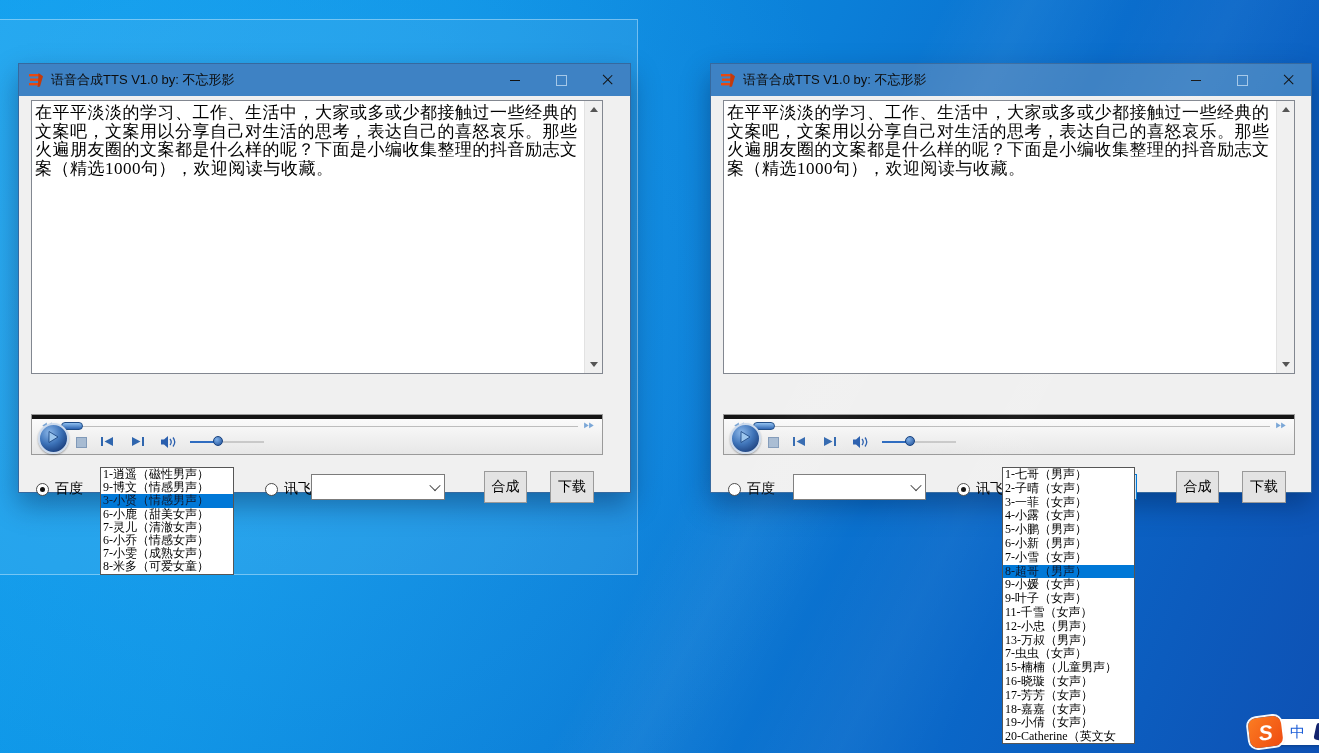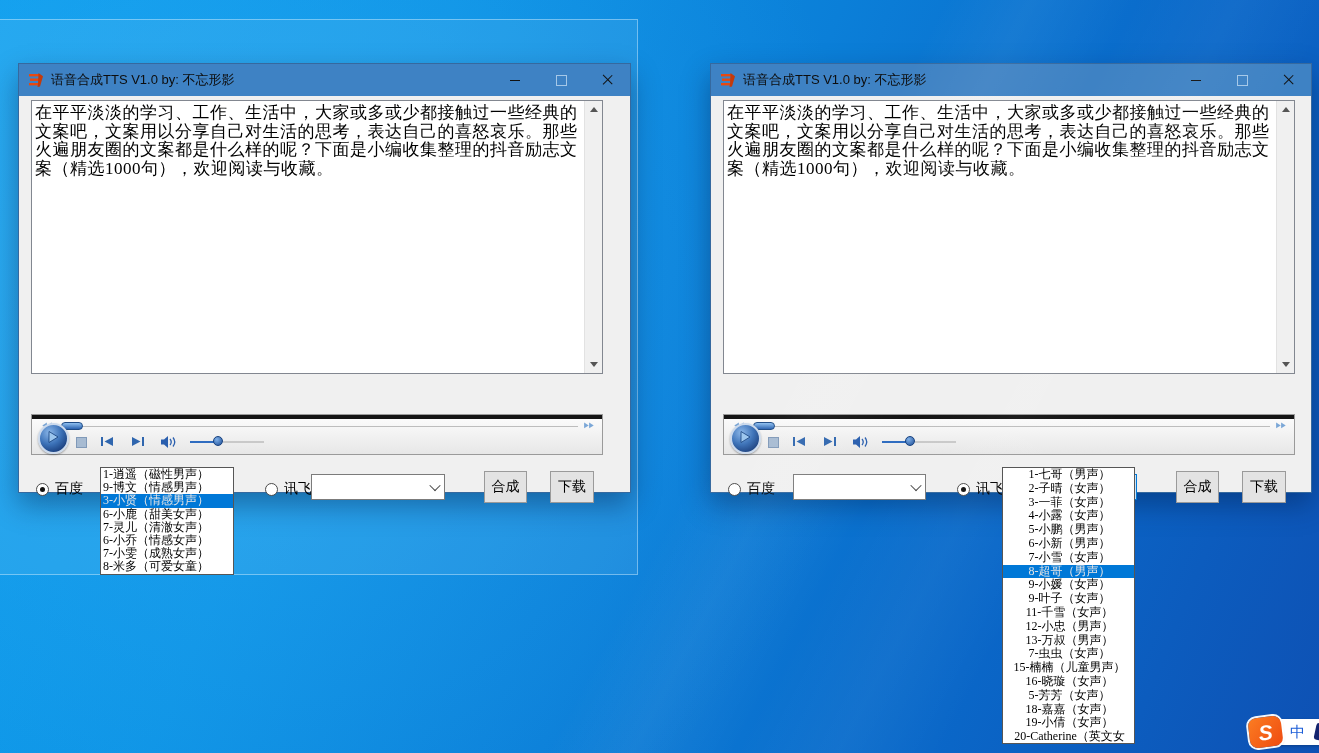--- a/index.html
+++ b/index.html
@@ -78,24 +78,24 @@
   .combo.focused .chev{border-color:#0b66b3;}
   .caret{position:absolute;left:4px;top:4px;width:1px;height:16px;background:#000;}
   .push-btn{position:absolute;top:375px;height:32px;background:#e3e3e3;border:1px solid #9a9a9a;
     box-sizing:border-box;display:flex;align-items:center;justify-content:center;
     font-family:"Liberation Serif","DejaVu Serif",serif;font-size:14px;color:#000;}
   .btn-synth{left:465px;width:43px;} .btn-down{left:531px;width:44px;}
   
   .dropdown{position:absolute;background:#fff;border:1px solid #565656;box-sizing:border-box;
     font-family:"Liberation Serif","DejaVu Serif",serif;font-size:12px;color:#000;z-index:30;}
   #dd-left{left:100px;top:467px;width:134px;}
-  #dd-right{left:1002px;top:467px;width:133px;height:277px;text-align:center;}
+  #dd-right{left:1002px;top:467px;width:133px;height:277px;}
   .dd-item{height:13.2px;line-height:13.2px;padding-left:2px;white-space:nowrap;overflow:hidden;}
   #dd-right .dd-item{height:13.8px;line-height:13.8px;}
-  .dd-item.sel{background:#0078d7;color:#e5e5e5;}
+  .dd-item.sel{background:#0078d7;color:#0f172a;}
   
   .sogou{position:absolute;right:-22px;bottom:4px;height:34px;display:flex;align-items:center;z-index:40;}
   .sogou-logo{width:33px;height:30px;border-radius:8px;transform:rotate(-7deg);
     background:linear-gradient(135deg,#fb7d22,#ef4b10);box-shadow:0 0 0 2px rgba(255,255,255,.95),0 1px 3px rgba(0,0,0,.3);
     display:flex;align-items:center;justify-content:center;z-index:2;}
   .sogou-logo span{color:#fff;font-weight:bold;font-style:italic;font-size:21px;line-height:1;}
   .sogou-bar{height:26px;margin-left:-6px;background:#fff;border-radius:6px 0 0 6px;
     display:flex;align-items:center;gap:10px;padding:0 10px 0 14px;box-shadow:0 1px 3px rgba(0,0,0,.25);}
   .ime-mode{color:#1a5cd7;font-size:15px;font-family:"Liberation Serif","DejaVu Serif",serif;}
   .ime-extra{width:16px;height:17px;background:#14246e;border-radius:3px 3px 6px 3px;transform:rotate(12deg);}
@@ -307,21 +307,21 @@
       <div class="dd-item">7-小雪（女声）</div>
       <div class="dd-item sel">8-超哥（男声）</div>
       <div class="dd-item">9-小媛（女声）</div>
       <div class="dd-item">9-叶子（女声）</div>
       <div class="dd-item">11-千雪（女声）</div>
       <div class="dd-item">12-小忠（男声）</div>
       <div class="dd-item">13-万叔（男声）</div>
       <div class="dd-item">7-虫虫（女声）</div>
       <div class="dd-item">15-楠楠（儿童男声）</div>
       <div class="dd-item">16-晓璇（女声）</div>
-      <div class="dd-item">5-芳芳（女声）</div>
+      <div class="dd-item">17-芳芳（女声）</div>
       <div class="dd-item">18-嘉嘉（女声）</div>
       <div class="dd-item">19-小倩（女声）</div>
       <div class="dd-item">20-Catherine（英文女</div>
     </div>
 
   <div class="sogou">
     <div class="sogou-logo">
         <span>S</span>
       </div>
     <div class="sogou-bar">

